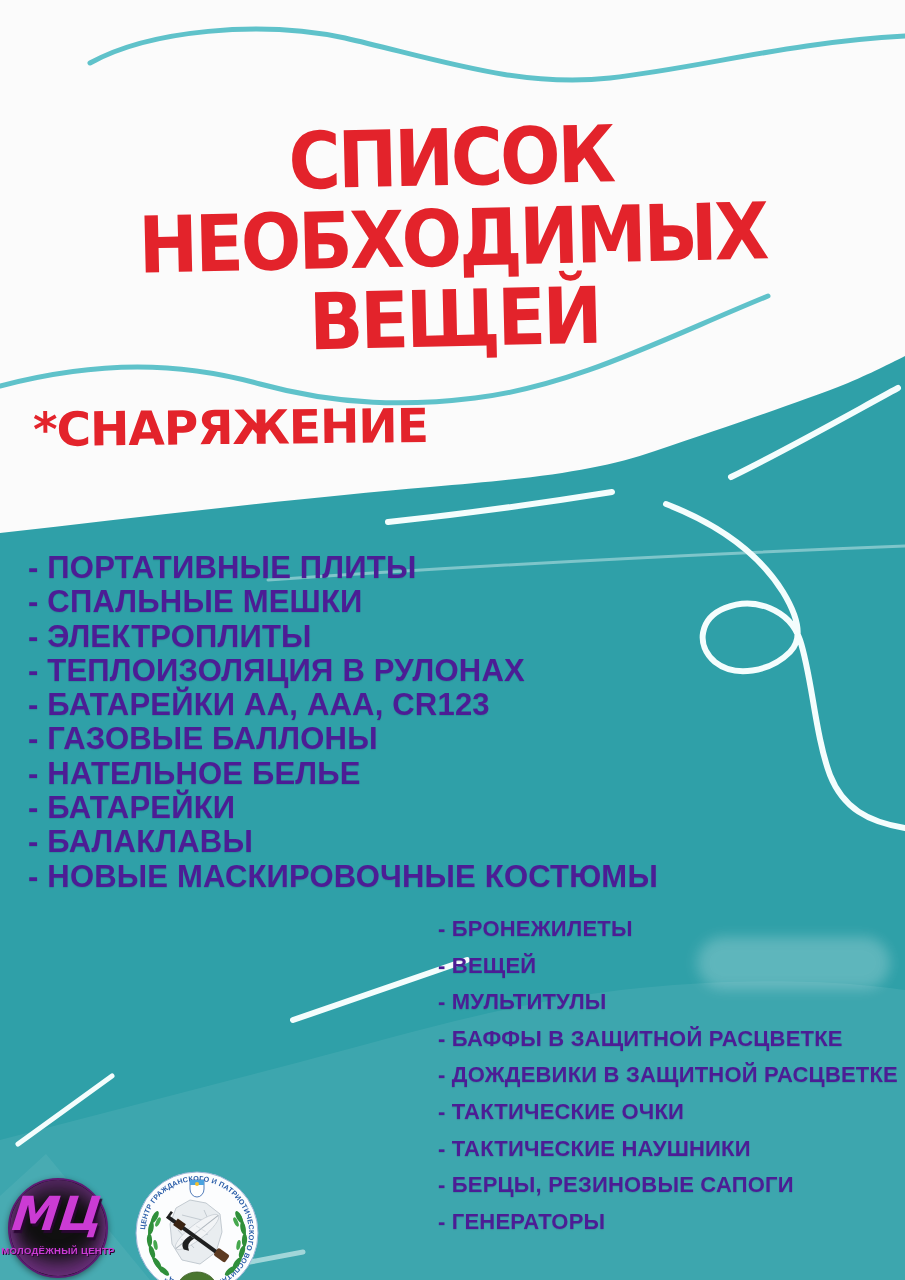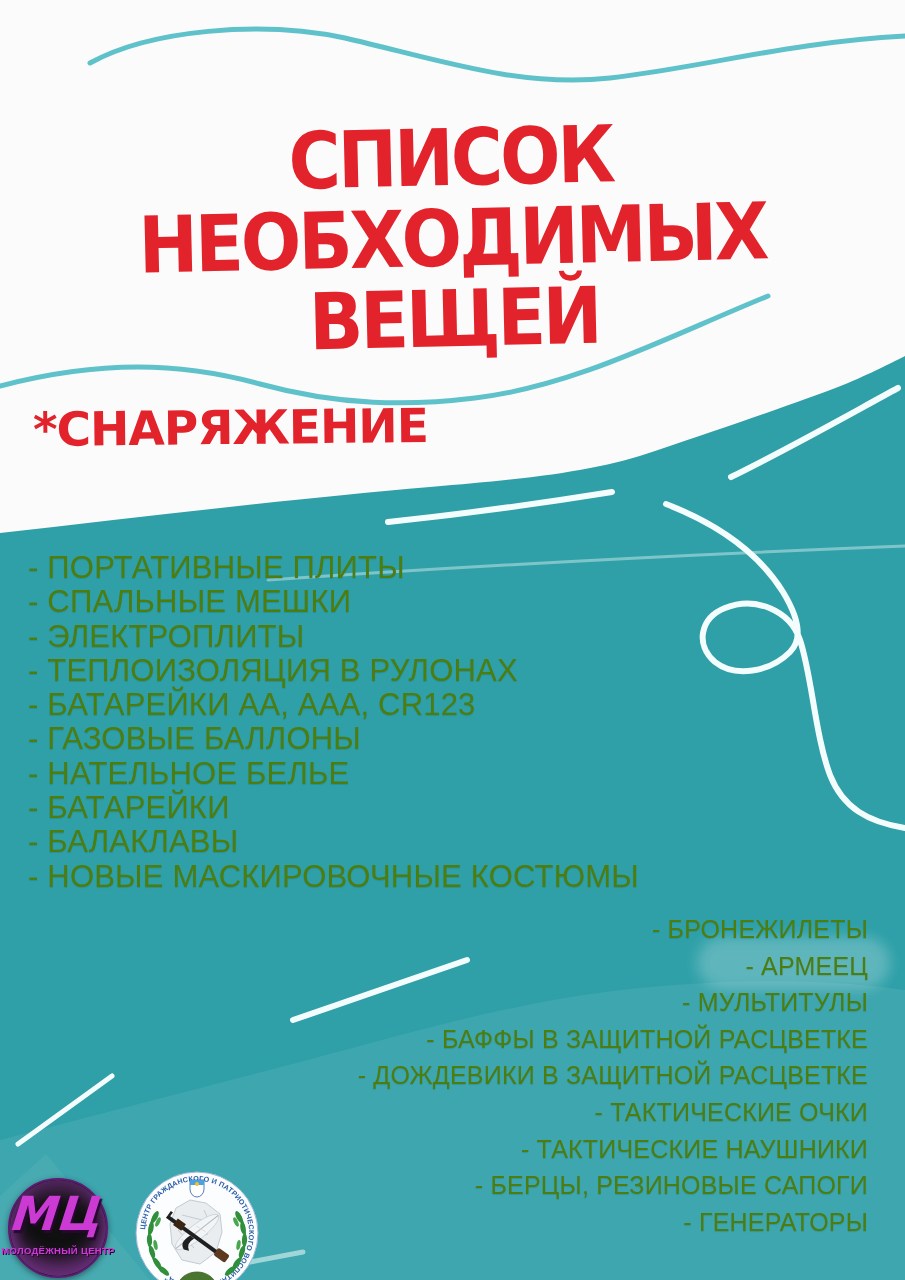--- a/index.html
+++ b/index.html
@@ -16,27 +16,27 @@
     font-size:74px;line-height:76px;letter-spacing:-3px;
     transform:rotate(-1.3deg) scale(.96,1.06);
   }
   
   #section-label{
     left:33px;top:400px;color:#e3232b;
     font-family:"DejaVu Sans",sans-serif;font-weight:bold;
     font-size:47px;letter-spacing:-1px;transform:rotate(-.6deg);
   }
   
-  .list{color:#4d7c0f;font-weight:normal;white-space:nowrap;}
+  .list{color:#4c1d95;font-weight:bold;white-space:nowrap;}
   #list-left{
     left:28px;top:551px;font-size:31px;line-height:34.3px;letter-spacing:.2px;
     text-shadow:0 1px 1px rgba(0,60,65,.15);
   }
   #list-right{
-    right:37px;top:911px;font-size:25px;line-height:36.6px;text-align:right;letter-spacing:.2px;
+    right:7px;top:911px;font-size:22px;line-height:36.6px;text-align:left;letter-spacing:.2px;
     text-shadow:0 1px 1px rgba(0,60,65,.15);
   }
   
   #blur-patch{
     left:695px;top:936px;width:195px;height:54px;border-radius:27px;
     background:rgba(255,255,255,.14);filter:blur(7px);
   }
   
   #mc-logo{left:8px;top:1178px;width:100px;height:100px;}
   #mc-circle{
@@ -108,21 +108,21 @@
       <div>- НАТЕЛЬНОЕ БЕЛЬЕ</div>
       <div>- БАТАРЕЙКИ</div>
       <div>- БАЛАКЛАВЫ</div>
       <div>- НОВЫЕ МАСКИРОВОЧНЫЕ КОСТЮМЫ</div>
     </div>
 
   <div id="blur-patch" class="abs"></div>
 
   <div id="list-right" class="abs list">
       <div>- БРОНЕЖИЛЕТЫ</div>
-      <div>- АРМЕЕЦ</div>
+      <div>- ВЕЩЕЙ</div>
       <div>- МУЛЬТИТУЛЫ</div>
       <div>- БАФФЫ В ЗАЩИТНОЙ РАСЦВЕТКЕ</div>
       <div>- ДОЖДЕВИКИ В ЗАЩИТНОЙ РАСЦВЕТКЕ</div>
       <div>- ТАКТИЧЕСКИЕ ОЧКИ</div>
       <div>- ТАКТИЧЕСКИЕ НАУШНИКИ</div>
       <div>- БЕРЦЫ, РЕЗИНОВЫЕ САПОГИ</div>
       <div>- ГЕНЕРАТОРЫ</div>
     </div>
 
   <div id="mc-logo" class="abs">

